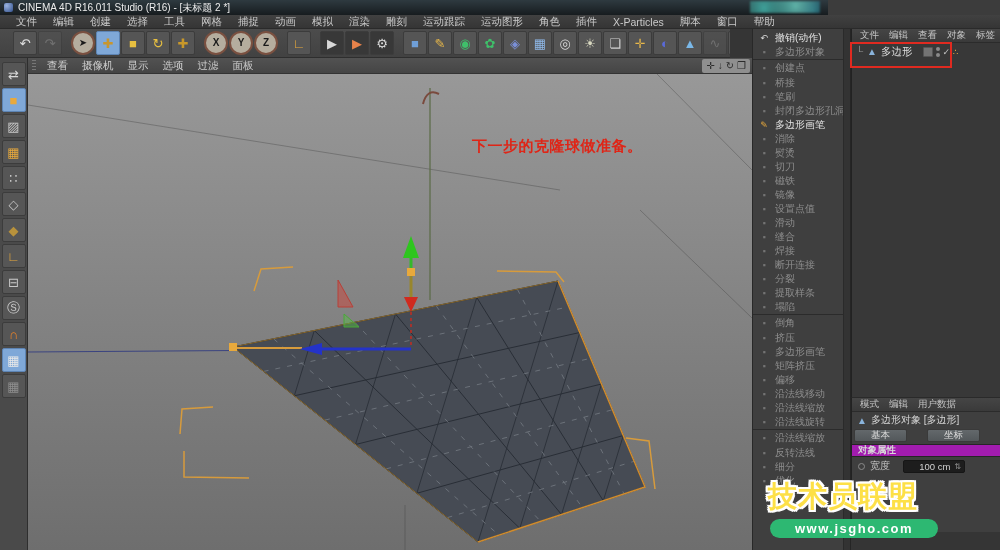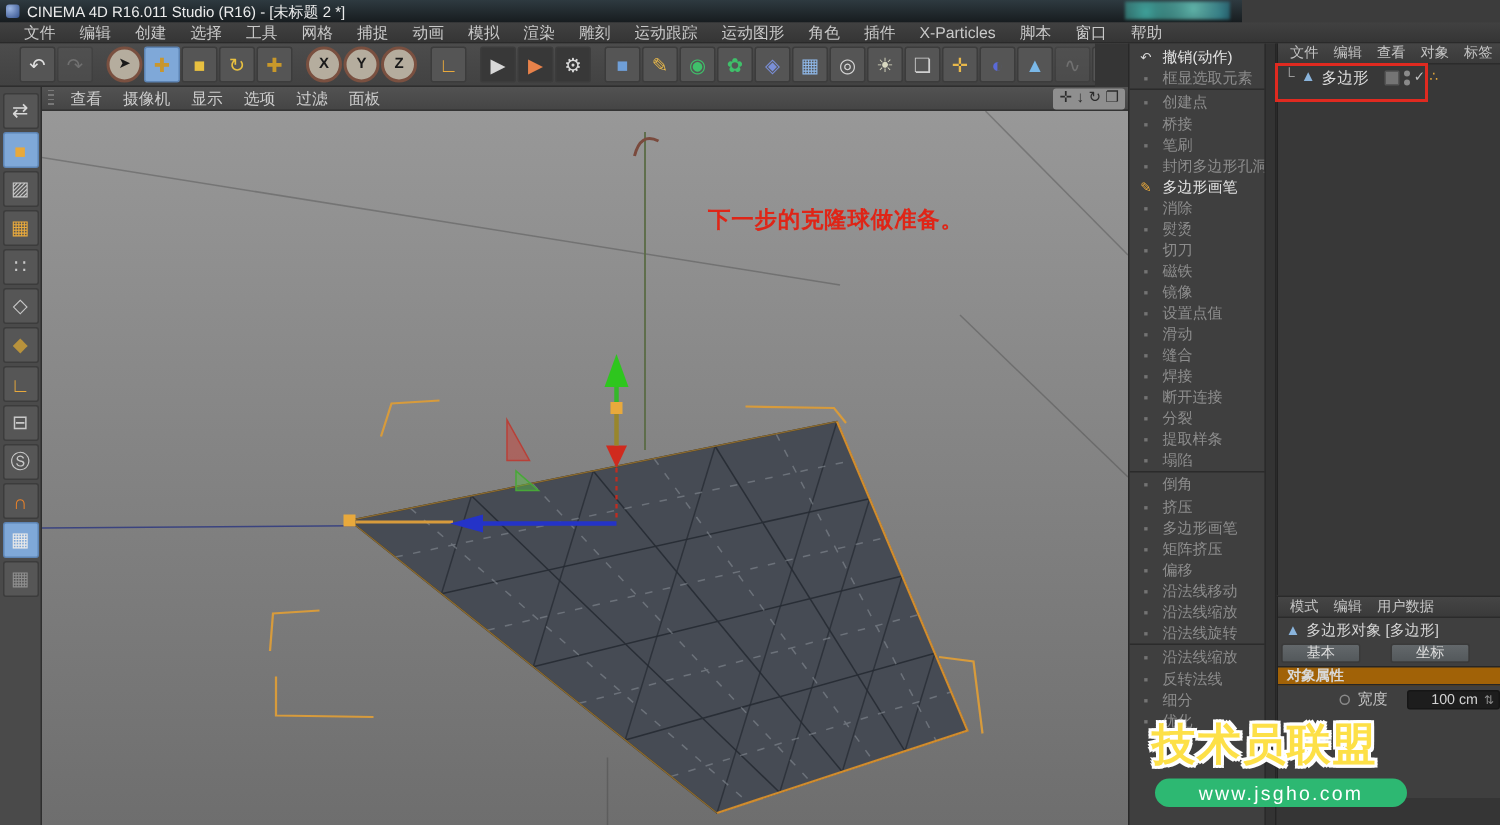--- a/index.html
+++ b/index.html
@@ -76,25 +76,25 @@
 
   .am { position:absolute; left:851px; top:397px; width:149px; height:135px;
     background:#3f3f3f; border-left:1px solid #222; border-top:1px solid #2a2a2a; }
   .am-title { display:flex; align-items:center; gap:4px; height:16px; padding-left:5px;
     color:#d6d6d6; font-size:10px; }
   .am-tabs { display:flex; gap:20px; padding:1px 0 2px 2px; overflow:hidden; width:149px; }
   .am-tab { flex:none; width:53px; height:13px; background:linear-gradient(#63686b,#53585b);
     border:1px solid #3a3a3a; border-radius:2px; color:#ddd; font-size:9.5px;
     display:flex; align-items:center; justify-content:center; }
   .am-tab.active { width:70px; background:#a9c6e4; color:#20364a; }
-  .am-section { height:13px; background:#a16207; color:#d8d8d8; font-size:9.5px;
+  .am-section { height:13px; background:#a21caf; color:#d8d8d8; font-size:9.5px;
     font-weight:bold; display:flex; align-items:center; padding-left:6px;
     border-top:1px solid #262626; border-bottom:1px solid #262626; }
   .am-field { display:flex; align-items:center; height:18px; padding-left:6px; gap:5px;
-    color:#c6c6c6; font-size:10px;justify-content:flex-end; }
+    color:#c6c6c6; font-size:10px; }
   .am-field .rec { width:7px; height:7px; border:1px solid #8a8a8a; border-radius:50%; }
   .am-value { width:62px; height:13px; background:#1d1d1d; border:1px solid #161616;
     border-radius:2px; color:#d2d2d2; font-size:9.5px; display:flex; align-items:center;
     justify-content:flex-end; padding-right:3px; gap:4px; margin-left:8px; }
   .am-value .stp { color:#8f8f8f; font-size:8px; }
 
   
   .leftstrip { position:absolute; left:0; top:58px; width:28px; height:492px;
     background:#4a4a4a; border-right:1px solid #2e2e2e; display:flex;
     flex-direction:column; align-items:center; padding-top:4px; gap:2px; }
@@ -126,21 +126,21 @@
   .anno2 { left:472px; top:137px; }
   .red-rect { position:absolute; left:850px; top:42px; width:102px; height:26px;
     border:2px solid #e02a20; z-index:45; }
 
   
   .watermark { position:absolute; left:768px; top:477px; width:230px; height:72px; z-index:60; }
   .wm-title { font-size:29px; font-weight:800; color:#fde047; letter-spacing:1px;
     text-shadow:-2px -2px 0 #fff, 2px -2px 0 #fff, -2px 2px 0 #fff, 2px 2px 0 #fff,
       0 -2px 0 #fff, 0 2px 0 #fff, -2px 0 0 #fff, 2px 0 0 #fff; white-space:nowrap; }
   .wm-pill { margin-top:2px; margin-left:2px; width:168px; height:19px; background:#2db872;
-    border-radius:10px; color:#fff; font-weight:normal; font-size:13px; letter-spacing:1.5px;
+    border-radius:10px; color:#fff; font-weight:bold; font-size:13px; letter-spacing:1.5px;
     display:flex; align-items:center; justify-content:center; }
 </style>
 </head>
 <body>
 
 <div id="app">
 
   <div class="titlebar">
     <span class="appicon"></span>
     <span>CINEMA 4D R16.011 Studio (R16) - [未标题 2 *]</span>
@@ -262,21 +262,21 @@
 
   <div class="palette">
 
       <div class="pal-item enabled">
         <span class="pi">↶</span>
         <span>撤销(动作)</span>
       </div>
 
       <div class="pal-item">
         <span class="pi">▪</span>
-        <span>框显选取元素</span>
+        <span>多边形对象</span>
       </div>
 
       <div class="pal-item sep-before">
         <span class="pi">▪</span>
         <span>创建点</span>
       </div>
 
       <div class="pal-item">
         <span class="pi">▪</span>
         <span>桥接</span>

